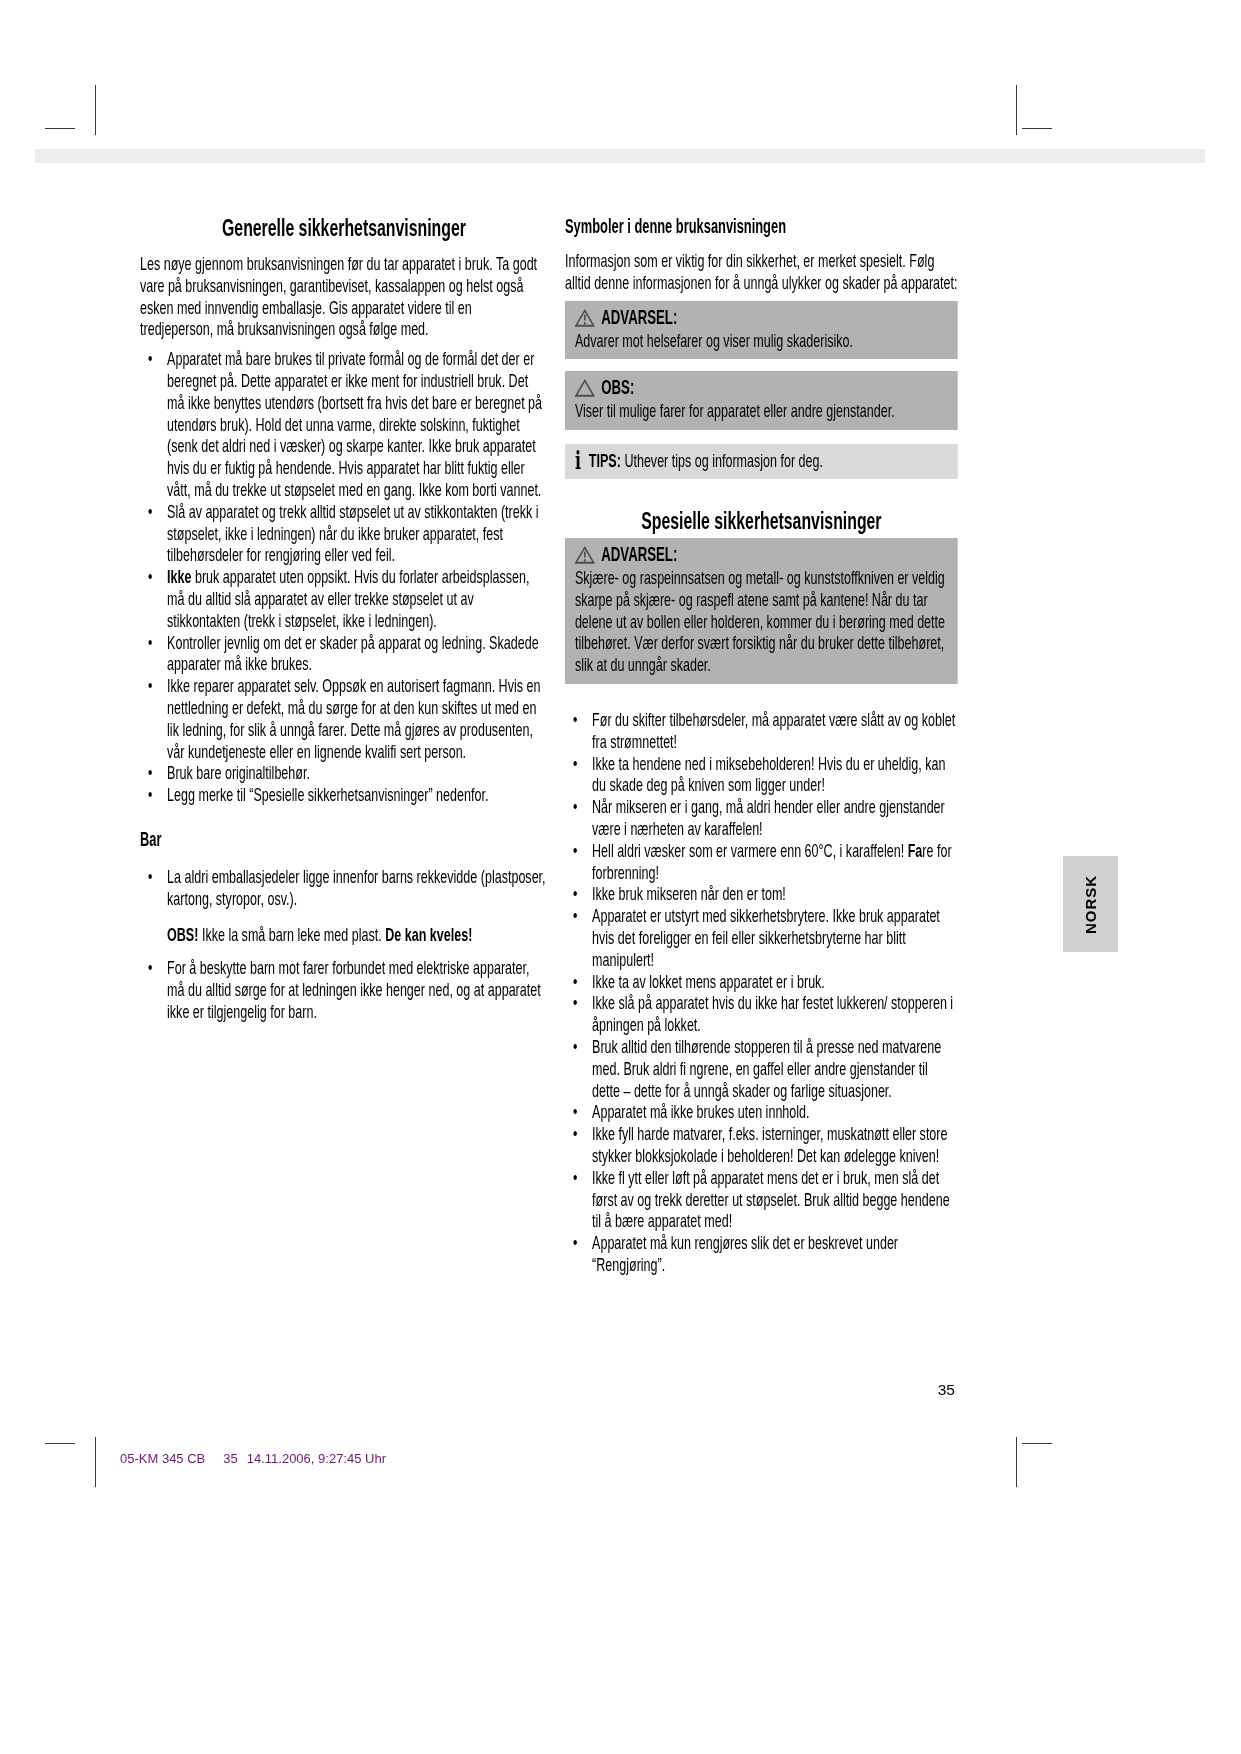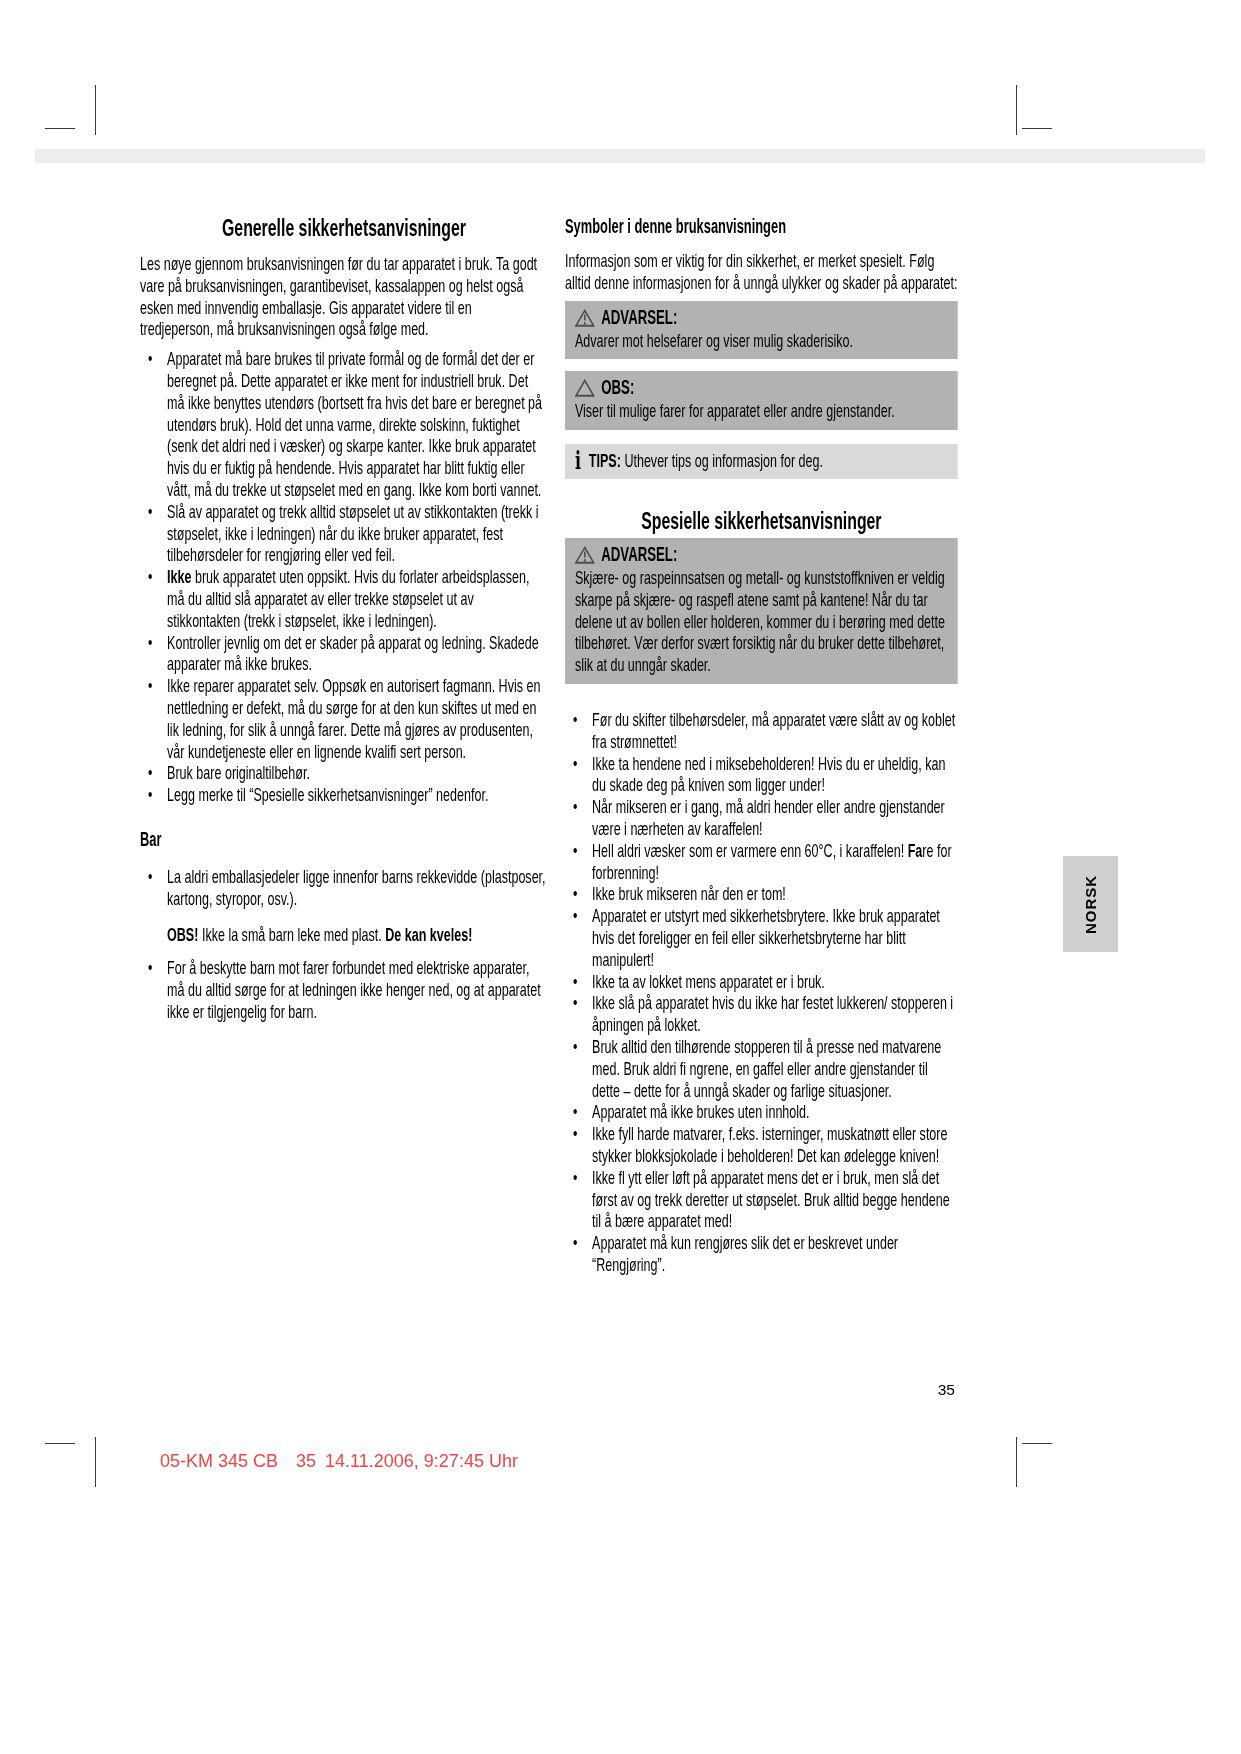--- a/index.html
+++ b/index.html
@@ -50,21 +50,21 @@
   .special-list{margin-top:25px;}
 
   
   .lang-tab{
     position:absolute;left:1063px;top:856px;width:55px;height:96px;
     background:var(--tab_gray,#d0d0d0);display:flex;align-items:center;justify-content:center;
   }
   .lang-tab span{transform:rotate(-90deg);font-weight:bold;font-size:15px;letter-spacing:1px;white-space:nowrap;}
 
   .page-number{position:absolute;left:915px;top:1381px;width:40px;text-align:right;font-size:15.5px;}
-  .footer{position:absolute;left:120px;top:1451px;font-size:18px;color:#ef4444;white-space:nowrap;margin-left:40px;}
+  .footer{position:absolute;left:120px;top:1451px;font-size:13px;color:#701a75;white-space:nowrap;}
   .footer .sp1{margin-right:18px;}
   .footer .sp2{margin-right:9px;}
 </style>
 </head>
 <body>
 
 <div class="page">
 
   <div class="crop v" style="left:95px;top:85px"></div>
   <div class="crop h" style="left:45px;top:128px"></div>

